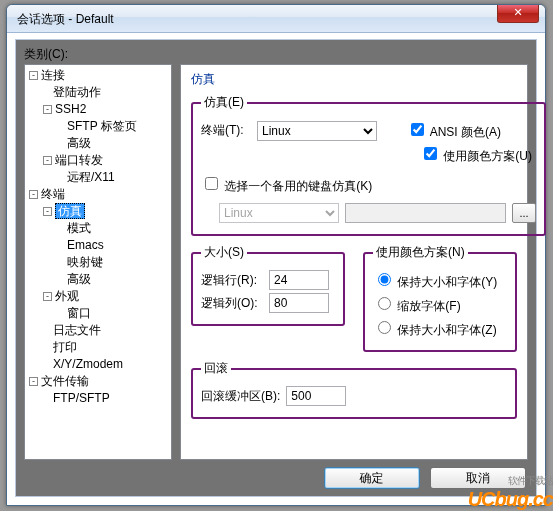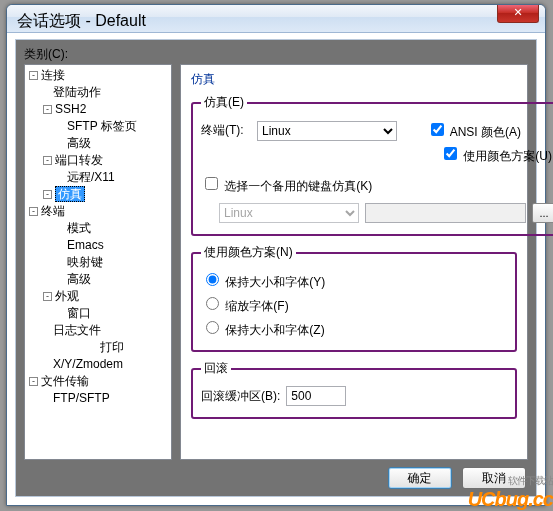--- a/index.html
+++ b/index.html
@@ -1,43 +1,43 @@
 <!DOCTYPE html>
 <html><head>
 <meta charset="utf-8">
 <style>
 * { box-sizing: border-box; font-family: "Microsoft YaHei", "SimSun", Tahoma, sans-serif; }
 body { margin: 0; background: #999; width: 553px; height: 511px; overflow: hidden; position: relative; }
 .window { position: absolute; left: 6px; top: 4px; width: 540px; height: 502px; background: #fff; border: 1px solid #4a6a8a; border-radius: 6px 6px 0 0; box-shadow: 0 0 4px rgba(0,0,0,0.4); }
 .titlebar { height: 28px; background: linear-gradient(#f2f6fb,#dfe9f5 45%,#cedff2 46%,#dde9f7); border-radius: 6px 6px 0 0; border-bottom: 1px solid #9fb7d4; position: relative; }
-.titlebar span { font-size: 16px; color: #000; position: absolute; left: 10px; top: 6px; }
+.titlebar span { font-size: 12px; color: #000; position: absolute; left: 10px; top: 6px; }
 .closebtn { position: absolute; right: 6px; top: 0; width: 42px; height: 18px; background: linear-gradient(#e67,#c73028 45%,#b01f18 46%,#c9352b); border: 1px solid #8a2a20; border-top: none; border-radius: 0 0 3px 3px; color: #fff; text-align: center; font-size: 11px; line-height: 15px; cursor: pointer; }
 .client { position: absolute; left: 8px; top: 34px; right: 8px; bottom: 8px; border: 1px solid #b9c8da; background: #737373; padding-left: 13px; }
 .catlabel { font-size: 12px; position: absolute; left: 8px; top: 6px; }
 .tree { position: absolute; left: 8px; top: 24px; width: 148px; bottom: 36px; background: #fff; border: 1px solid #828790; overflow: hidden; font-size: 12px; padding-top: 2px; }
 .node { white-space: nowrap; height: 17px; line-height: 17px; }
 .toggle { display: inline-block; width: 9px; height: 9px; border: 1px solid #888; margin-right: 3px; text-align: center; font-size: 9px; line-height: 7px; vertical-align: 1px; color: #333; }
 .sel { background: #3399ff; color: #fff; border: 1px dotted #000; padding: 0 2px; }
 .rpanel { position: absolute; left: 164px; top: 24px; right: 8px; bottom: 36px; background: #fff; border: 1px solid #828790; padding: 6px 10px; font-size: 12px; }
 .groupt { color: #003399; font-size: 12px; margin: 0 0 6px 0; }
 fieldset { border: 2px solid #701a75; border-radius: 3px; margin: 0 0 8px 0; padding: 6px 8px 8px 8px; }
 legend { font-size: 12px; padding: 0 3px; }
 .row { display: flex; align-items: center; gap: 6px; margin: 3px 0; }
 .lbl { min-width: 50px; }
 select, input[type=text] { font-size: 12px; border: 1px solid #abadb3; background: #fff; height: 20px; }
-select.wide { width: 140px; }
+select.wide { width: 120px; }
 input.num { width: 60px; text-align: left; padding-left: 4px; }
 input.longdisabled { background: #f0f0f0; }
 .btn3d { width: 24px; height: 20px; border: 1px solid #888; background: linear-gradient(#fefefe,#e3e3e3); border-radius: 2px; font-size: 11px; cursor: pointer; }
 .check { font-size: 12px; }
 .radio { font-size: 12px; display: block; margin: 3px 0; }
 .half { display: flex; gap: 18px; }
 .half > div { flex: 1; }
 .buttons { position: absolute; right: 10px; bottom: 7px; }
-.btn { width: 64px; height: 22px; font-size: 12px; border: 1px solid #707070; background: linear-gradient(#fefefe,#e3e3e3); border-radius: 3px; margin-left: 6px; cursor: pointer; }
+.btn { width: 96px; height: 22px; font-size: 12px; border: 1px solid #707070; background: linear-gradient(#fefefe,#e3e3e3); border-radius: 3px; margin-left: 6px; cursor: pointer; }
 .btn.def { border-color: #3c7fb1; box-shadow: 0 0 0 1px #a3d3f5 inset; }
 .watermark { position: absolute; right: 0; bottom: 0; font-size: 20px; font-style: italic; font-weight: bold; color: #ff8800; letter-spacing: -1px; pointer-events: none; }
 .watermark small { font-size: 10px; color: #888; display: block; text-align: right; font-style: normal; font-weight: normal; }
 </style>
 </head>
 <body>
 
 <div class="window">
   <div class="titlebar">
     <span>会话选项 - Default</span>
@@ -47,30 +47,30 @@
     <div class="catlabel">类别(C):</div>
 
     <div class="tree" id="tree">
         <div class="node" style="padding-left: 4px;"><span class="toggle">-</span><span>连接</span></div>
         <div class="node" style="padding-left: 28px;"><span>登陆动作</span></div>
         <div class="node" style="padding-left: 18px;"><span class="toggle">-</span><span>SSH2</span></div>
         <div class="node" style="padding-left: 42px;"><span>SFTP 标签页</span></div>
         <div class="node" style="padding-left: 42px;"><span>高级</span></div>
         <div class="node" style="padding-left: 18px;"><span class="toggle">-</span><span>端口转发</span></div>
         <div class="node" style="padding-left: 42px;"><span>远程/X11</span></div>
+        <div class="node" style="padding-left: 4px;"><span class="toggle">-</span><span>终端</span></div>
         <div class="node" style="padding-left: 18px;"><span class="toggle">-</span><span class="sel">仿真</span></div>
-        <div class="node" style="padding-left: 4px;"><span class="toggle">-</span><span>终端</span></div>
         <div class="node" style="padding-left: 42px;"><span>模式</span></div>
         <div class="node" style="padding-left: 42px;"><span>Emacs</span></div>
         <div class="node" style="padding-left: 42px;"><span>映射键</span></div>
         <div class="node" style="padding-left: 42px;"><span>高级</span></div>
         <div class="node" style="padding-left: 18px;"><span class="toggle">-</span><span>外观</span></div>
         <div class="node" style="padding-left: 42px;"><span>窗口</span></div>
         <div class="node" style="padding-left: 28px;"><span>日志文件</span></div>
-        <div class="node" style="padding-left: 28px; text-align: center;"><span>打印</span></div>
+        <div class="node" style="padding-left: 28px;"><span>打印</span></div>
         <div class="node" style="padding-left: 28px;"><span>X/Y/Zmodem</span></div>
         <div class="node" style="padding-left: 4px;"><span class="toggle">-</span><span>文件传输</span></div>
         <div class="node" style="padding-left: 28px;"><span>FTP/SFTP</span></div>
       </div>
 
     <div class="rpanel">
       <div class="groupt">仿真</div>
 
       <fieldset>
         <legend>仿真(E)</legend>
@@ -85,20 +85,33 @@
         <div style="height:6px"></div>
         <label class="check"><input type="checkbox" style=""> <span>选择一个备用的键盘仿真(K)</span></label>
         <div class="row" style="margin-top:8px;padding-left:18px">
           <select class="wide longdisabled" disabled=""><option>Linux</option></select>
           <input type="text" class="longdisabled" style="flex: 1 1 0%;" disabled="">
           <button class="btn3d">...</button>
         </div>
       </fieldset>
 
       <div class="half">
+        <div>
+          <fieldset>
+            <legend>大小(S)</legend>
+            <div class="row">
+                <span class="lbl" style="min-width:62px">逻辑行(R):</span>
+                <input type="text" class="num" value="24" style="">
+              </div>
+            <div class="row">
+                <span class="lbl" style="min-width:62px">逻辑列(O):</span>
+                <input type="text" class="num" value="80" style="">
+              </div>
+          </fieldset>
+        </div>
         <div>
           <fieldset>
             <legend>使用颜色方案(N)</legend>
             <label class="radio"><input type="radio" name="rs" checked="" style=""> <span>保持大小和字体(Y)</span></label>
             <label class="radio"><input type="radio" name="rs" style=""> <span>缩放字体(F)</span></label>
             <label class="radio"><input type="radio" name="rs" style=""> <span>保持大小和字体(Z)</span></label>
           </fieldset>
         </div>
       </div>
 

